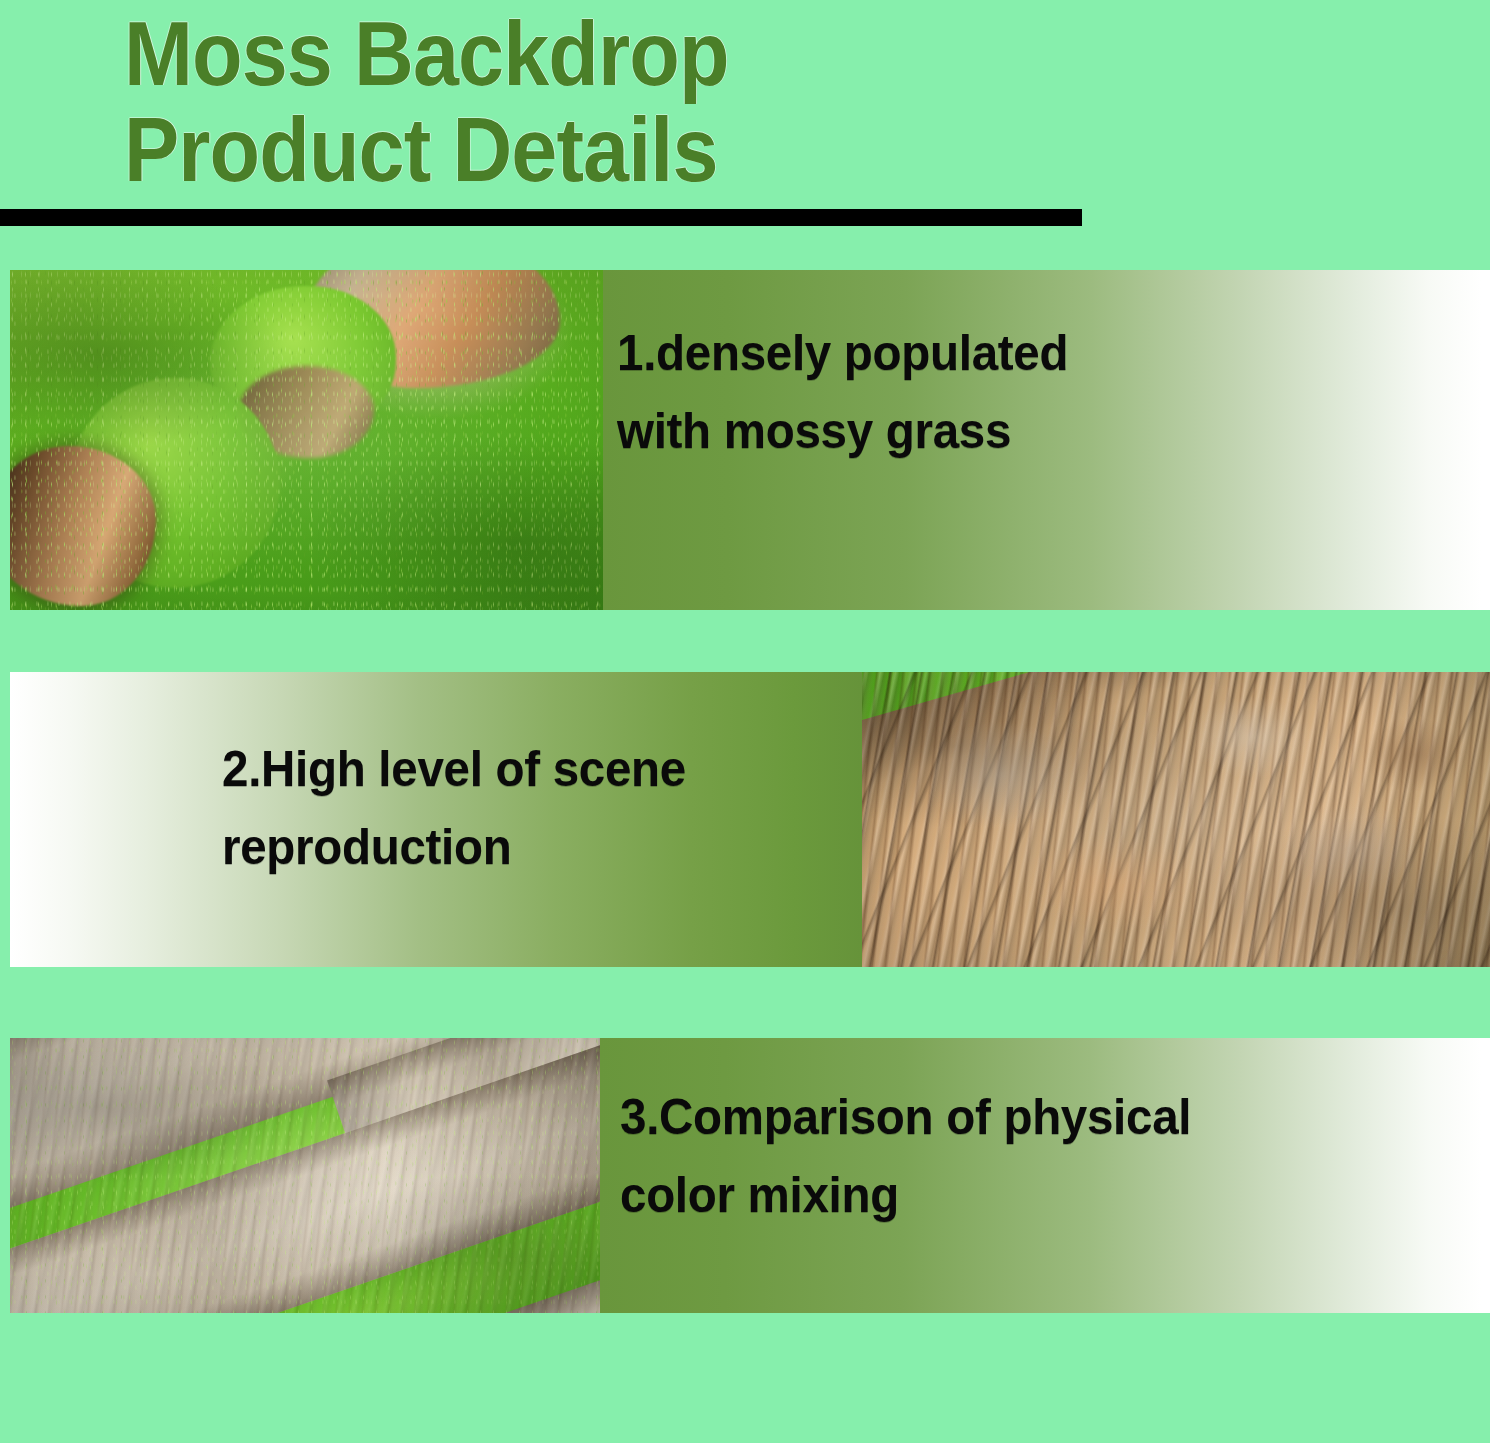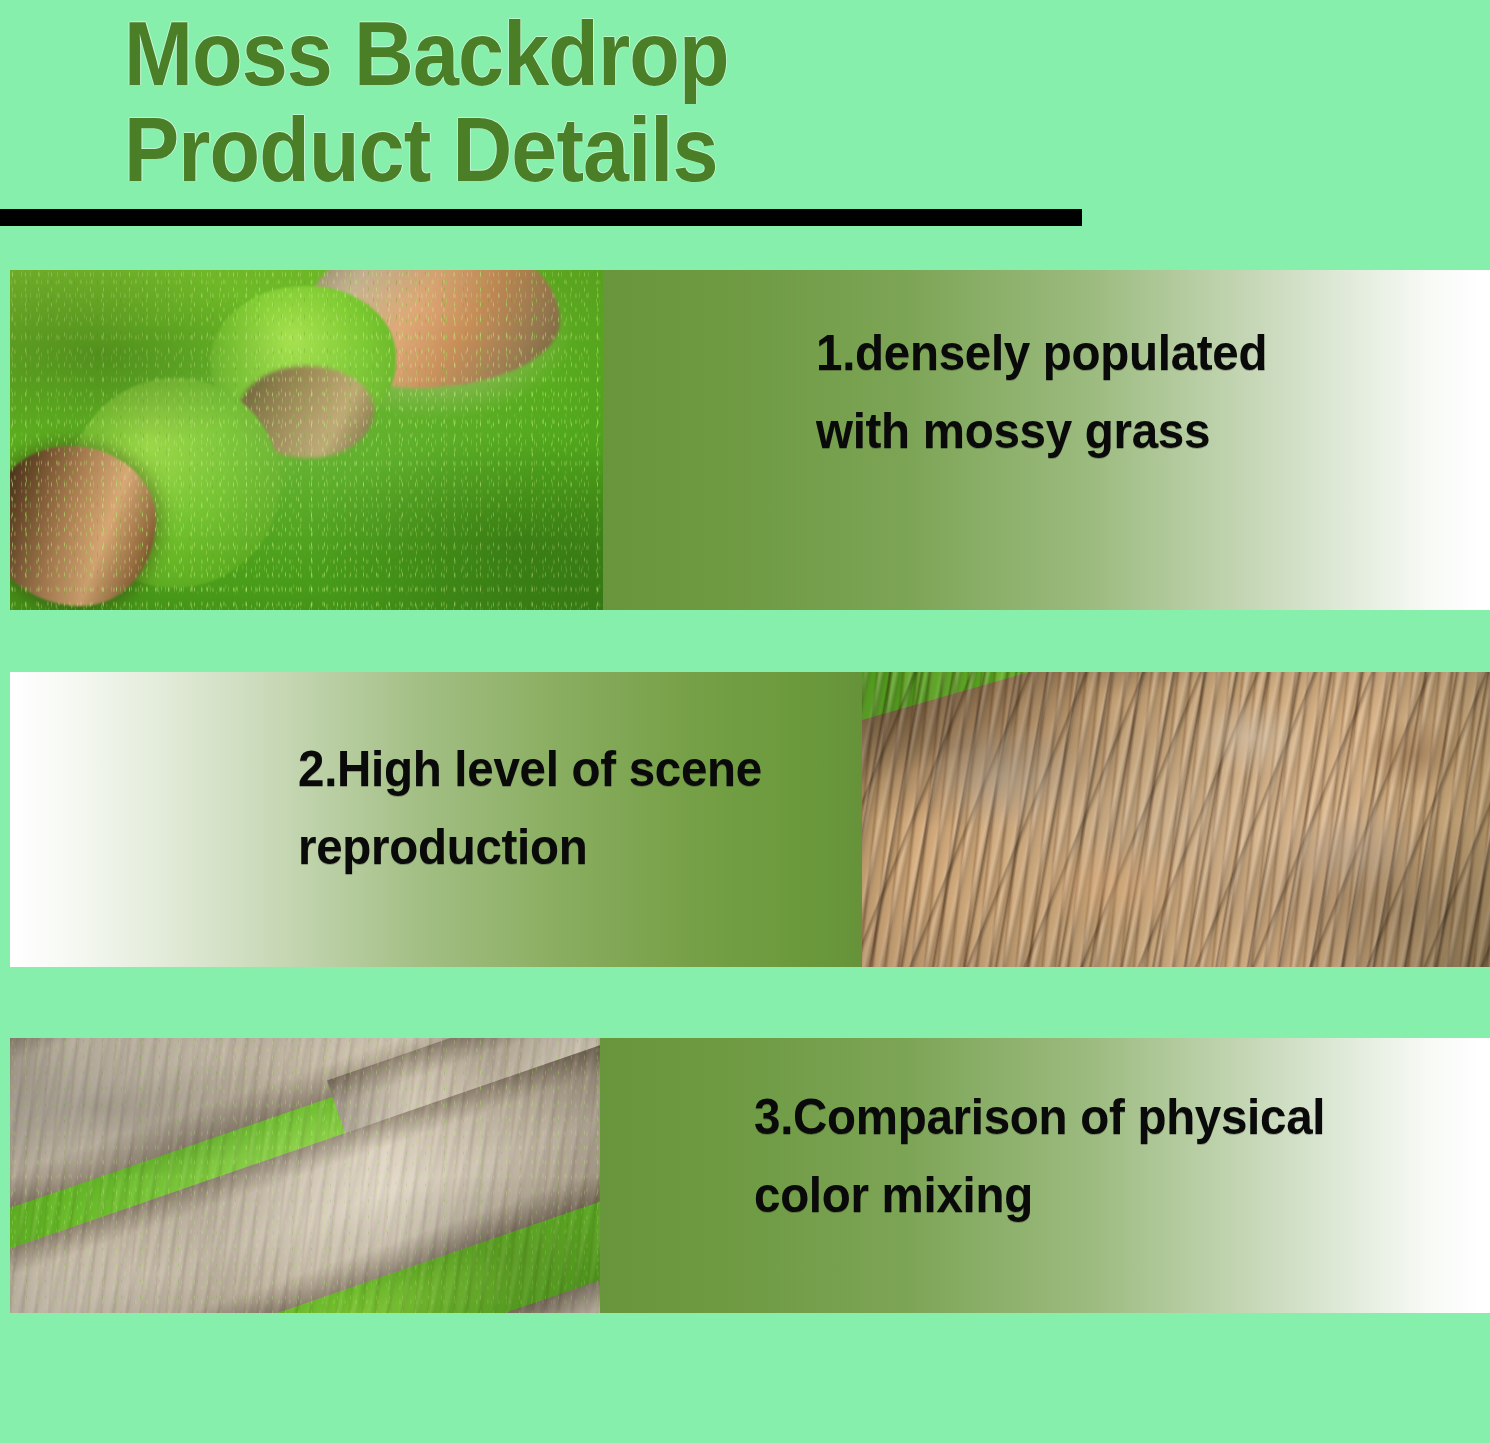--- a/index.html
+++ b/index.html
@@ -63,21 +63,20 @@
     overflow: hidden;
   }
   .row-1 { top: 270px;  width: 1480px; height: 340px; }
   .row-2 { top: 672px;  width: 1480px; height: 295px; }
   .row-3 { top: 1038px; width: 1480px; height: 275px; }
 
   .panel {
     position: absolute;
     top: 0;
     height: 100%;
-    justify-content: center;
   }
 
   
   .text-panel {
     display: flex;
     align-items: flex-start;
   }
   .grad-right {   
     background: linear-gradient(to right,
         #69963c 0%,

